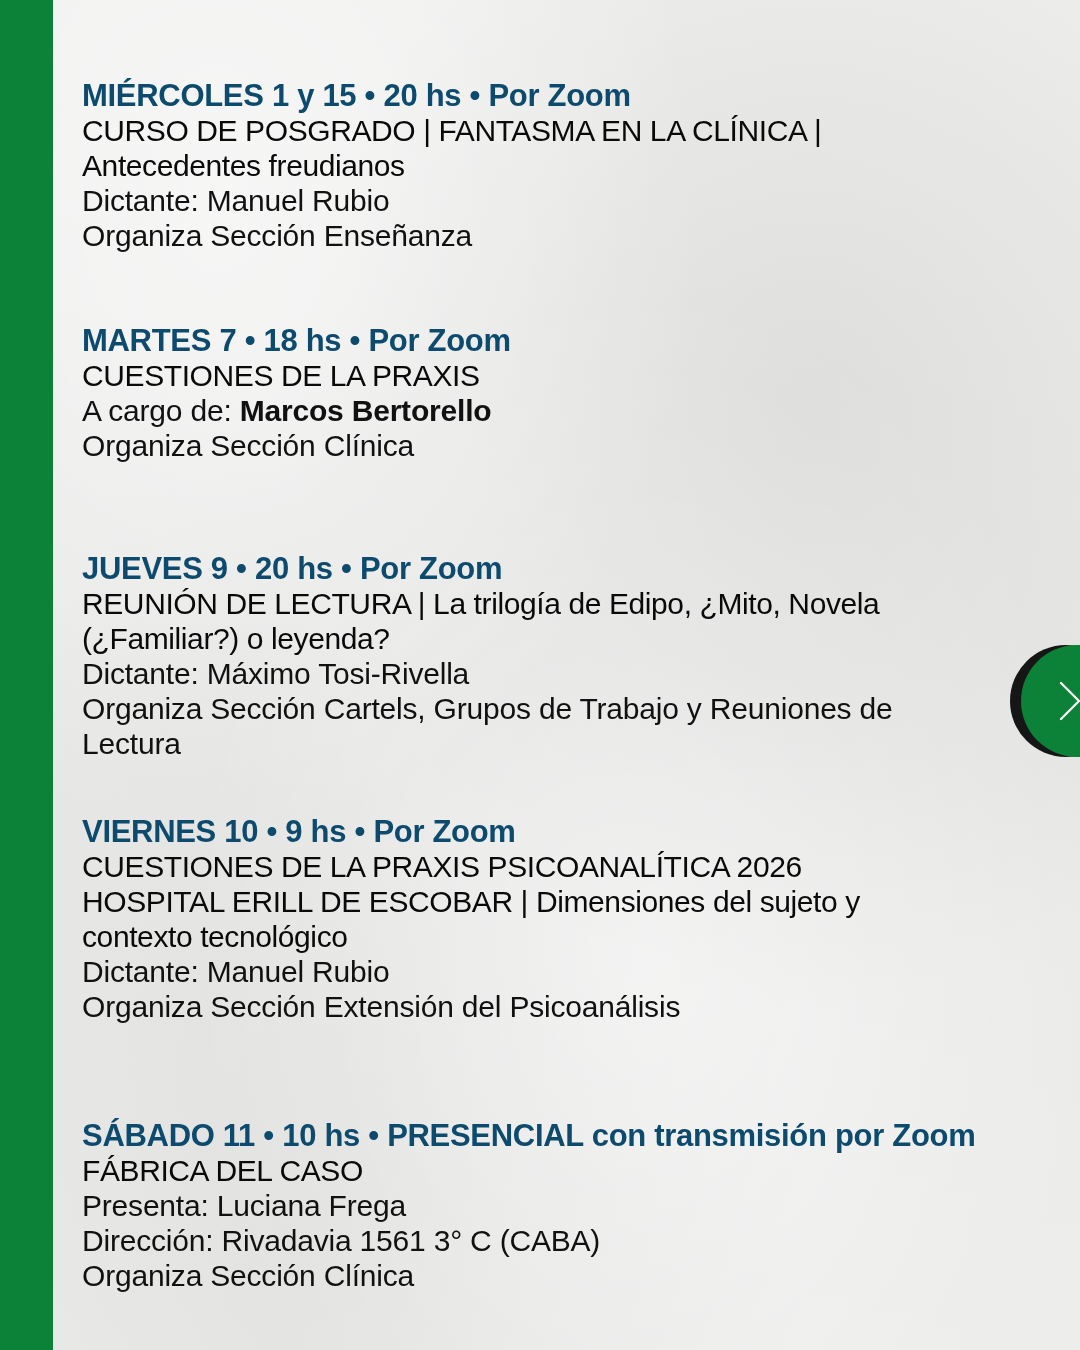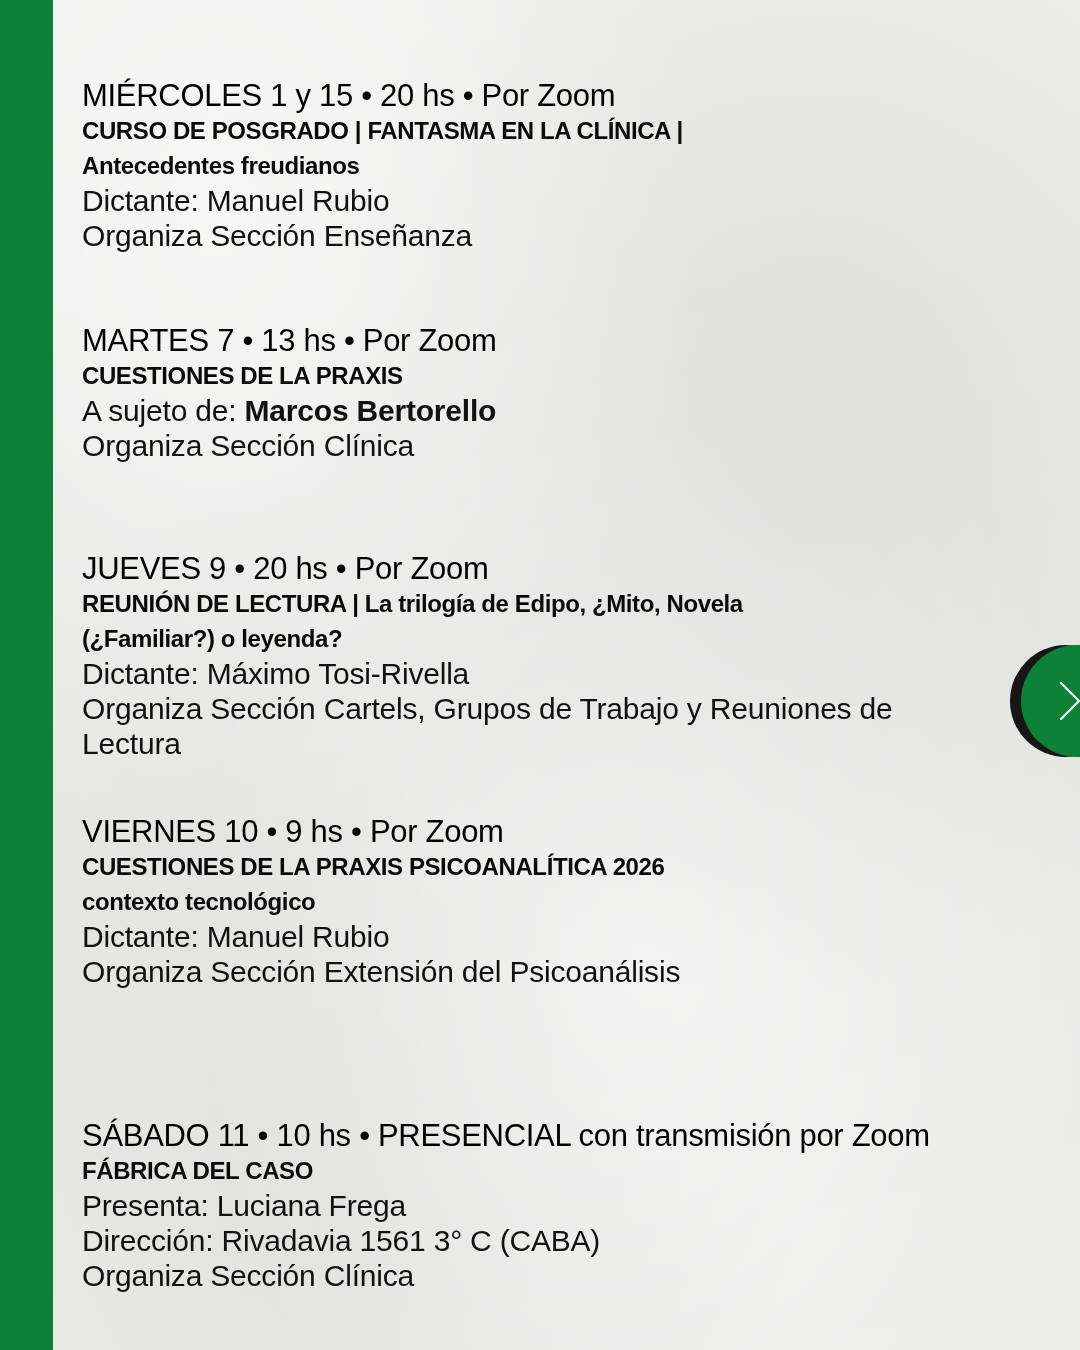--- a/index.html
+++ b/index.html
@@ -14,26 +14,26 @@
         linear-gradient(180deg, #eeeeed 0%, #e8e8e7 50%, #ededec 100%);
       font-family: "Liberation Sans", "DejaVu Sans", sans-serif;
     }
     .side-bar {
       position: absolute; left: 0; top: 0; width: 53px; height: 1350px;
       background: #0c8238;
     }
     .events { position: absolute; left: 82px; top: 78px; width: 900px; }
     .event { position: absolute; left: 0; width: 900px; }
     .ev-date {
-      color: #000000; font-size: 31px; line-height: 35px;
-      letter-spacing: -0.3px; font-weight: normal;
+      color: #0c4a6e; font-size: 31px; line-height: 35px;
+      letter-spacing: -0.3px; font-weight: bold;
     }
     .ev-title {
-      color: #0a0a0a; font-size: 24px; line-height: 35px;
-      font-weight: bold; letter-spacing: -0.4px;
+      color: #0a0a0a; font-size: 30px; line-height: 35px;
+      font-weight: normal; letter-spacing: -0.4px;
     }
     .ev-line {
       color: #111111; font-size: 30px; line-height: 35px;
       letter-spacing: -0.2px;
     }
     .ev-line b { font-weight: bold; }
     .next-button {
       position: absolute; left: 1010px; top: 645px; width: 80px; height: 112px;
       cursor: pointer;
     }
@@ -56,38 +56,39 @@
 
   <div class="event" style="top:0px;">
     <div class="ev-date">MIÉRCOLES 1 y 15 • 20 hs • Por Zoom</div>
     <div class="ev-title">CURSO DE POSGRADO | FANTASMA EN LA CLÍNICA |</div>
     <div class="ev-title">Antecedentes freudianos</div>
     <div class="ev-line">Dictante: Manuel Rubio</div>
     <div class="ev-line">Organiza Sección Enseñanza</div>
   </div>
 
   <div class="event" style="top:245px;">
-    <div class="ev-date">MARTES 7 • 13 hs • Por Zoom</div>
+    <div class="ev-date">MARTES 7 • 18 hs • Por Zoom</div>
     <div class="ev-title">CUESTIONES DE LA PRAXIS</div>
-    <div class="ev-line"><span>A sujeto de: </span><b>Marcos Bertorello</b></div>
+    <div class="ev-line"><span>A cargo de: </span><b>Marcos Bertorello</b></div>
     <div class="ev-line">Organiza Sección Clínica</div>
   </div>
 
   <div class="event" style="top:473px;">
     <div class="ev-date">JUEVES 9 • 20 hs • Por Zoom</div>
     <div class="ev-title">REUNIÓN DE LECTURA | La trilogía de Edipo, ¿Mito, Novela</div>
     <div class="ev-title">(¿Familiar?) o leyenda?</div>
     <div class="ev-line">Dictante: Máximo Tosi-Rivella</div>
     <div class="ev-line">Organiza Sección Cartels, Grupos de Trabajo y Reuniones de</div>
     <div class="ev-line">Lectura</div>
   </div>
 
   <div class="event" style="top:736px;">
     <div class="ev-date">VIERNES 10 • 9 hs • Por Zoom</div>
     <div class="ev-title">CUESTIONES DE LA PRAXIS PSICOANALÍTICA 2026</div>
+    <div class="ev-title">HOSPITAL ERILL DE ESCOBAR | Dimensiones del sujeto y</div>
     <div class="ev-title">contexto tecnológico</div>
     <div class="ev-line">Dictante: Manuel Rubio</div>
     <div class="ev-line">Organiza Sección Extensión del Psicoanálisis</div>
   </div>
 
   <div class="event" style="top:1040px;">
     <div class="ev-date">SÁBADO 11 • 10 hs • PRESENCIAL con transmisión por Zoom</div>
     <div class="ev-title">FÁBRICA DEL CASO</div>
     <div class="ev-line">Presenta: Luciana Frega</div>
     <div class="ev-line">Dirección: Rivadavia 1561 3° C (CABA)</div>

